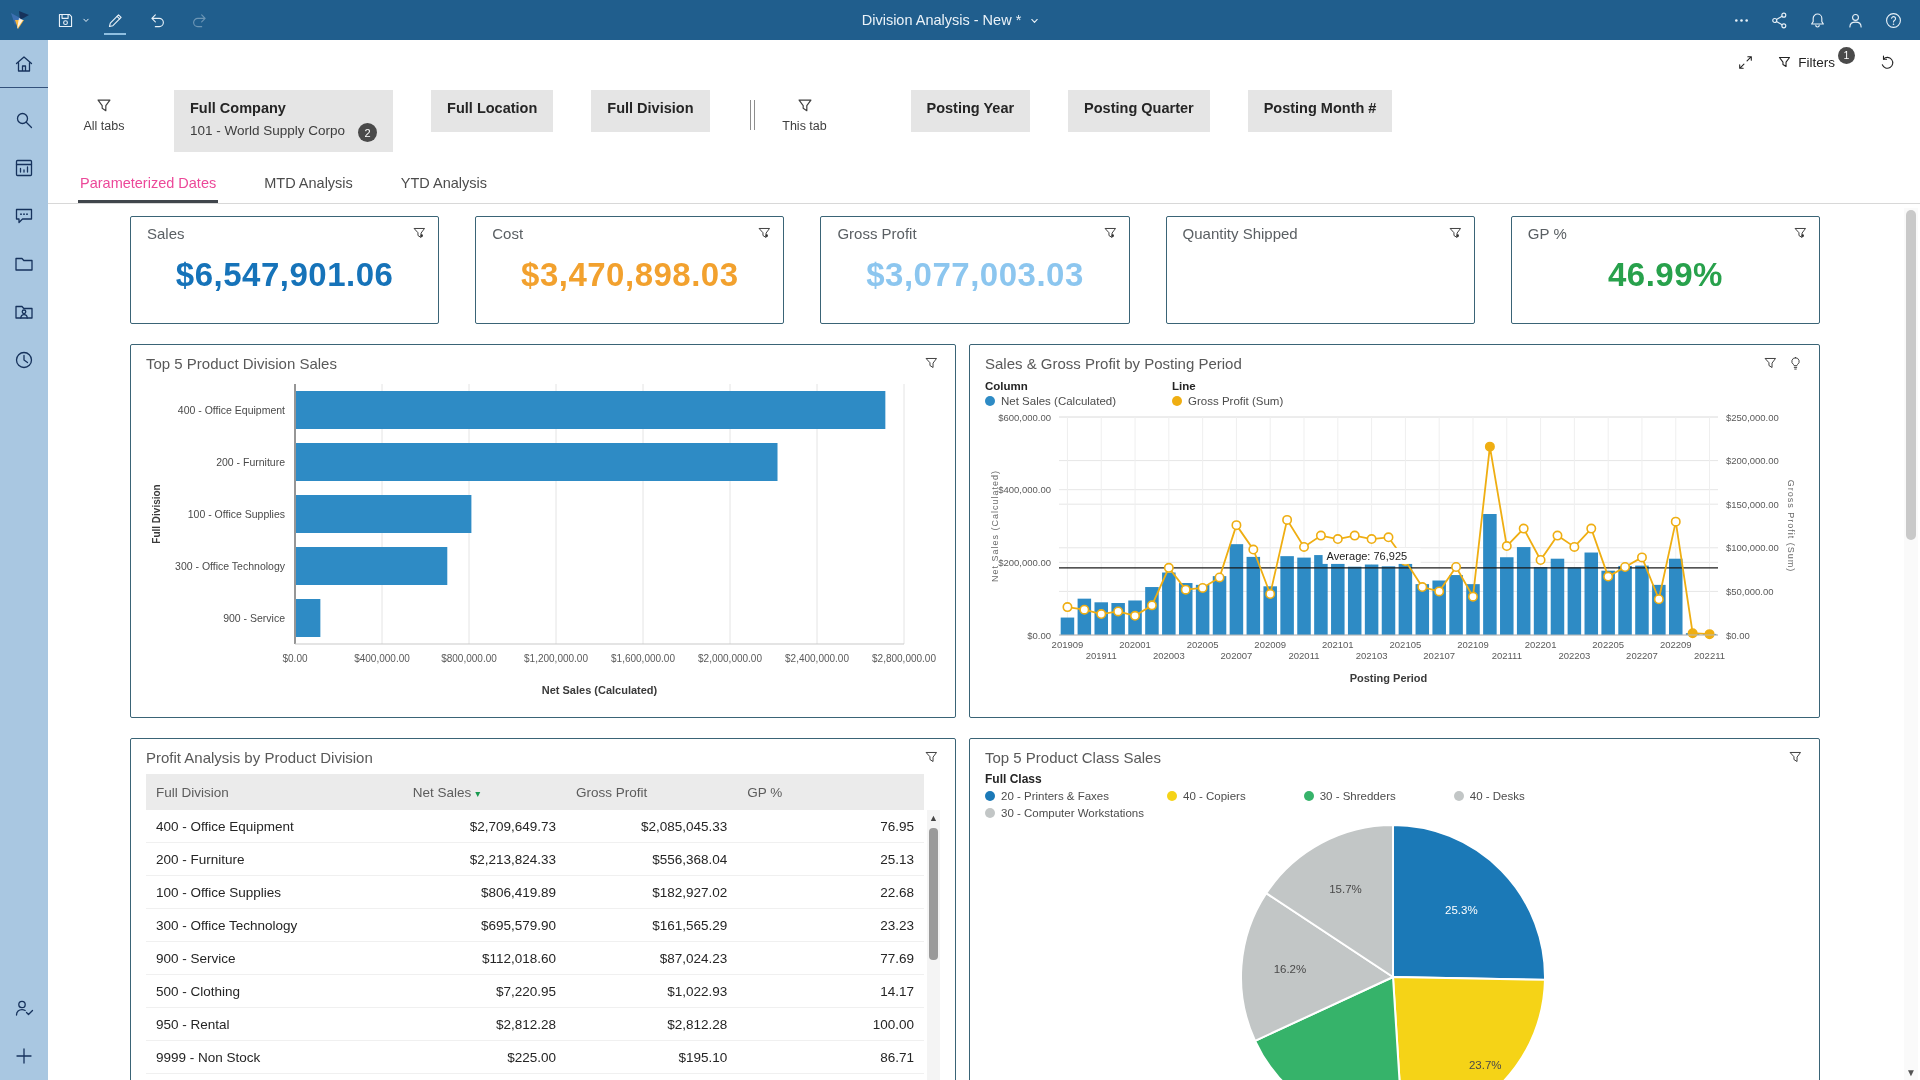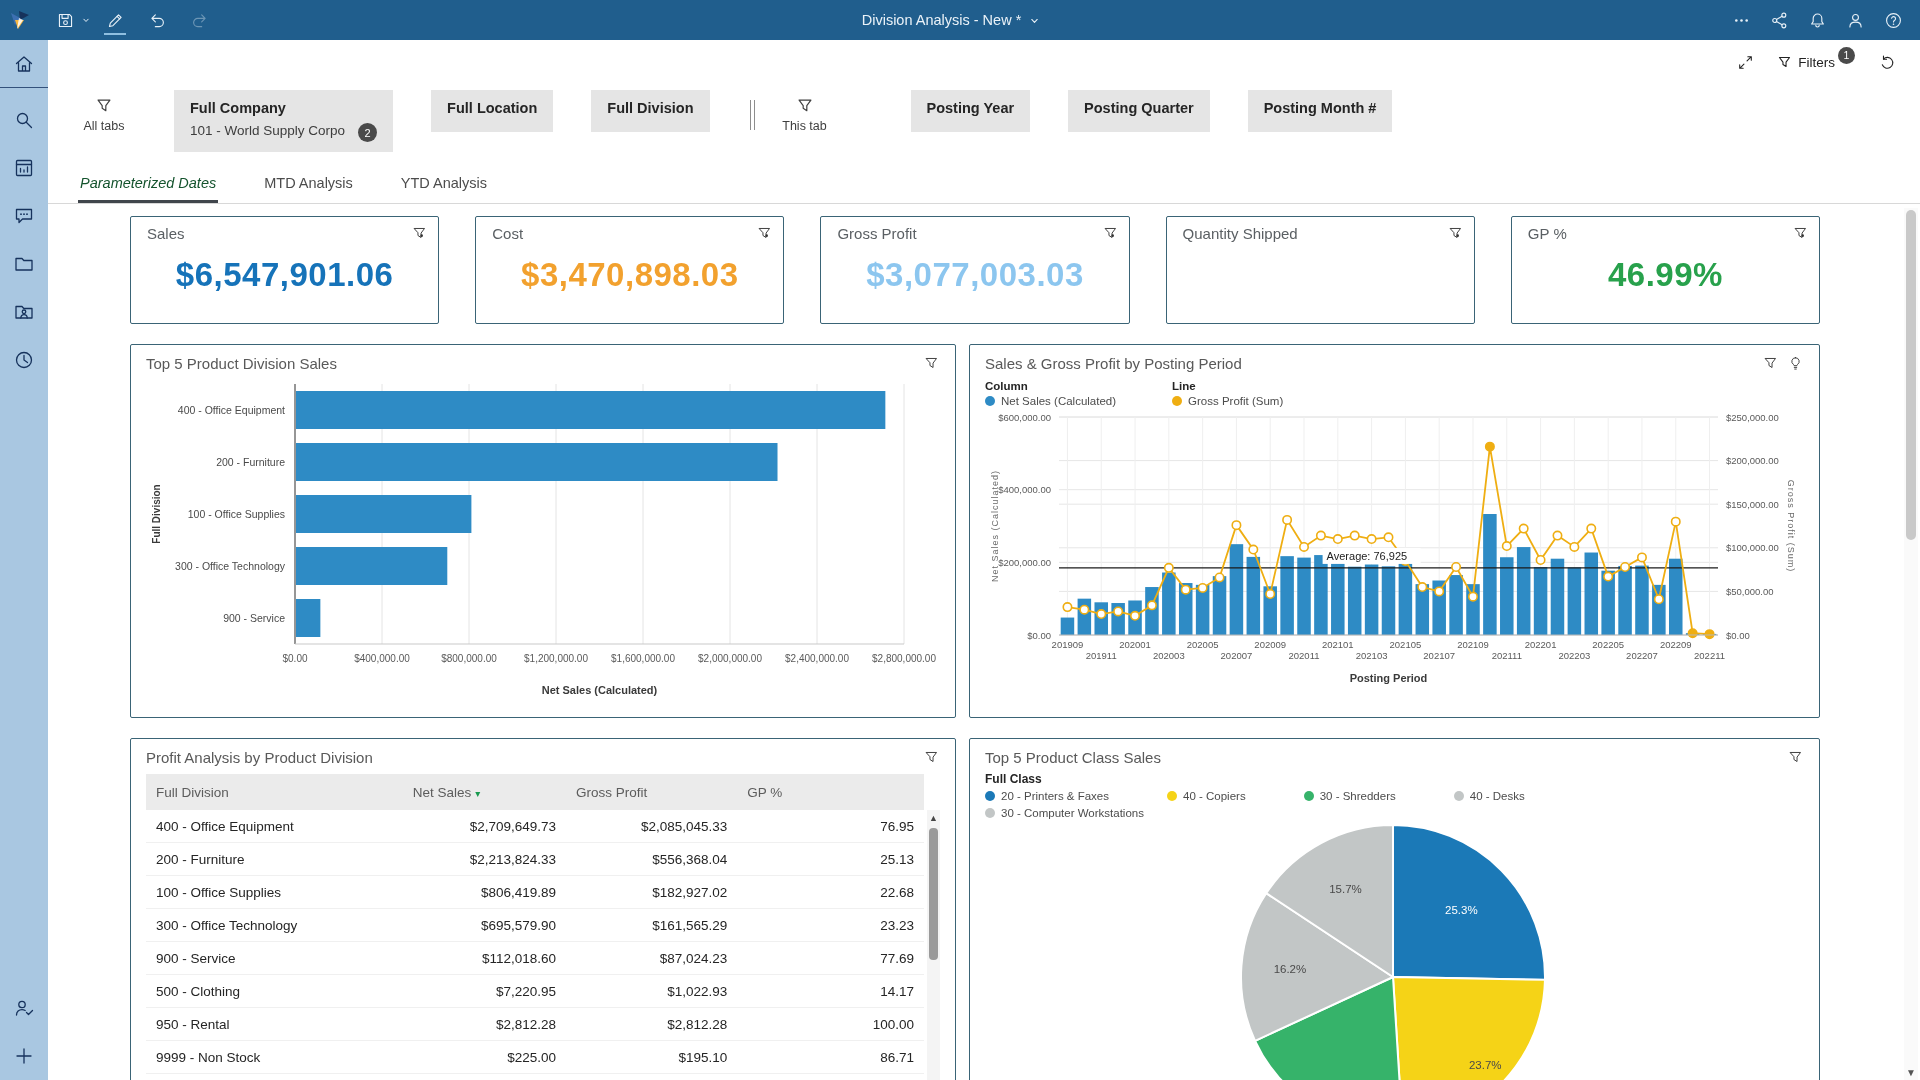--- a/index.html
+++ b/index.html
@@ -34,21 +34,21 @@
   .ftab-block .lbl { font-size:12.5px; color:#3f3f3f; }
   .pills { display:flex; align-items:flex-start; gap:38px; margin-left:34px; }
   .pill { background:#e5e5e5; padding:10px 16px; cursor:pointer; min-height:42px; }
   .pill .p-label { font-size:14.5px; font-weight:bold; color:#252525; white-space:nowrap; }
   .pill .p-value { display:flex; gap:13px; margin-top:7px; font-size:13.5px; color:#3d3d3d; white-space:nowrap; }
   .p-badge { background:#4a4a4a; color:#fff; border-radius:50%; width:19px; height:19px; font-size:11px; display:flex; align-items:center; justify-content:center; }
   .splitter { width:5px; height:30px; border-left:1.5px solid #8d8d8d; border-right:1.5px solid #8d8d8d; margin:10px 14px 0 40px; cursor:col-resize; }
 
   .tab-row { height:36px; display:flex; align-items:flex-end; padding-left:30px; border-bottom:1px solid #d8d8d8; gap:44px; }
   .tab { font-size:14.5px; color:#4c4c4c; padding:6px 2px 9px 2px; cursor:pointer; border-bottom:3px solid transparent; }
-  .tab.active { color:#14532d; border-bottom-color:#40464c;font-style:italic; }
+  .tab.active { color:#ec4899; border-bottom-color:#40464c; }
 
   .content { padding:12px 0 0 82px; }
   .kpi-row { display:flex; gap:36px; width:1690px; }
   .kpi-card { flex:1; height:108px; border:1px solid #3a6476; border-radius:2px; background:#fff; padding:8px 10px; position:relative; }
   .kpi-head { display:flex; justify-content:space-between; align-items:flex-end; }
   .kpi-title { font-size:15px; color:#5a5f63; padding-left:6px; }
   .kpi-value { text-align:center; font-size:33px; font-weight:bold; margin-top:14px; letter-spacing:.5px; }
 
   .charts-row { display:flex; gap:13px; width:1690px; margin-top:20px; }
   .chart-card { border:1px solid #3a6476; border-radius:2px; background:#fff; padding:10px 15px; position:relative; }

